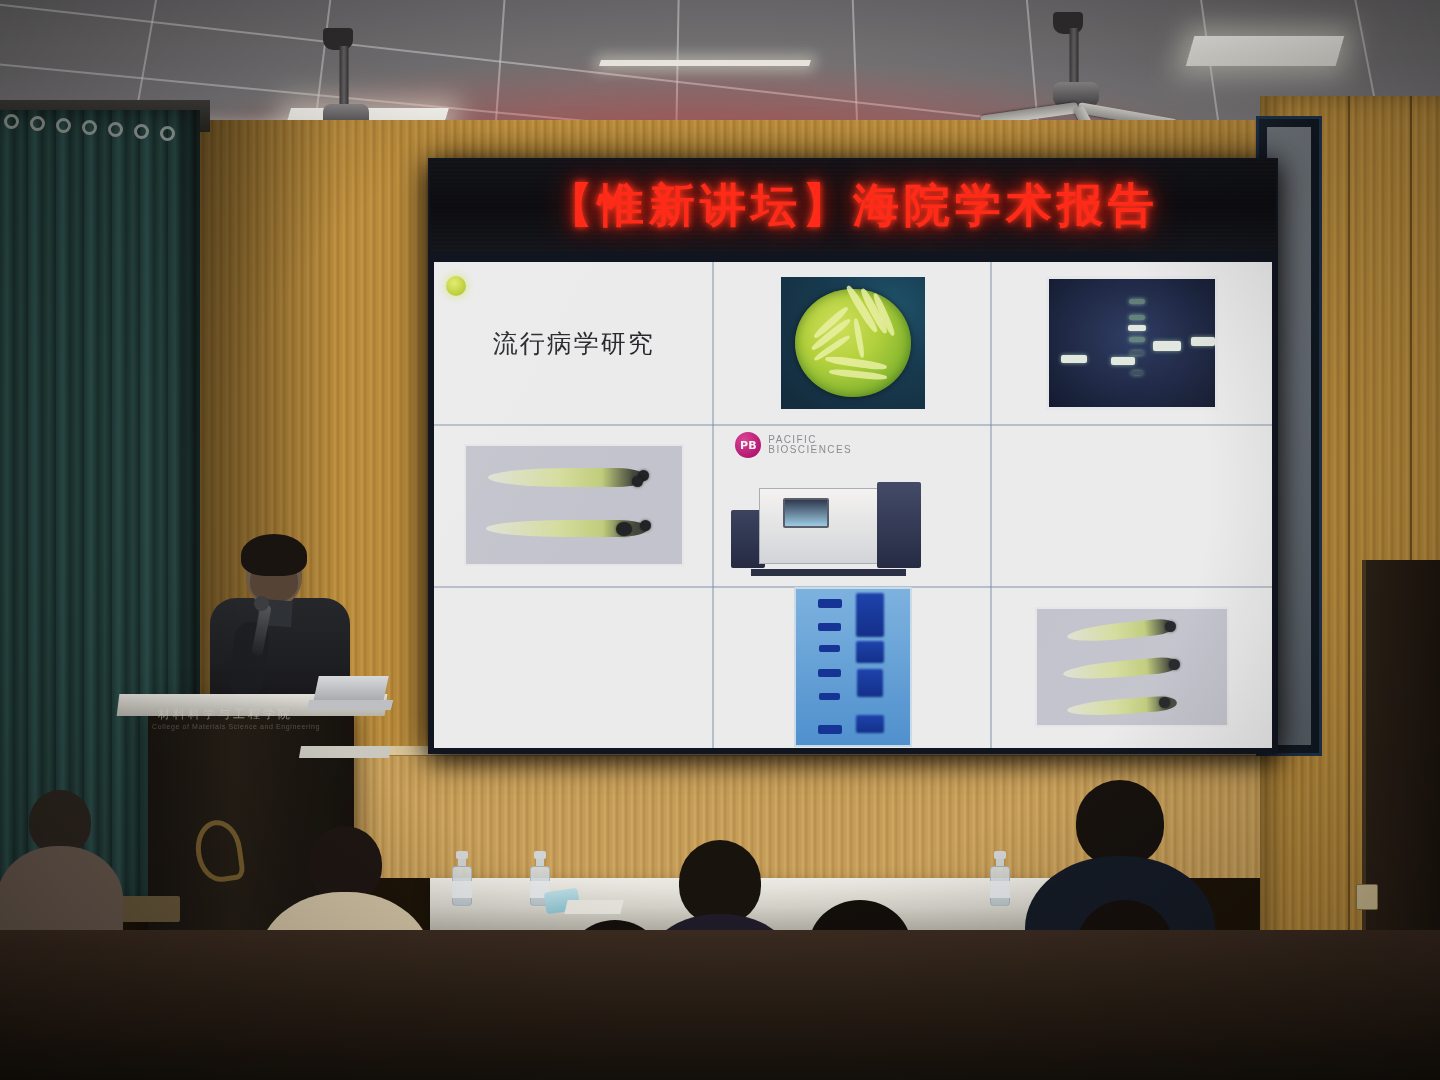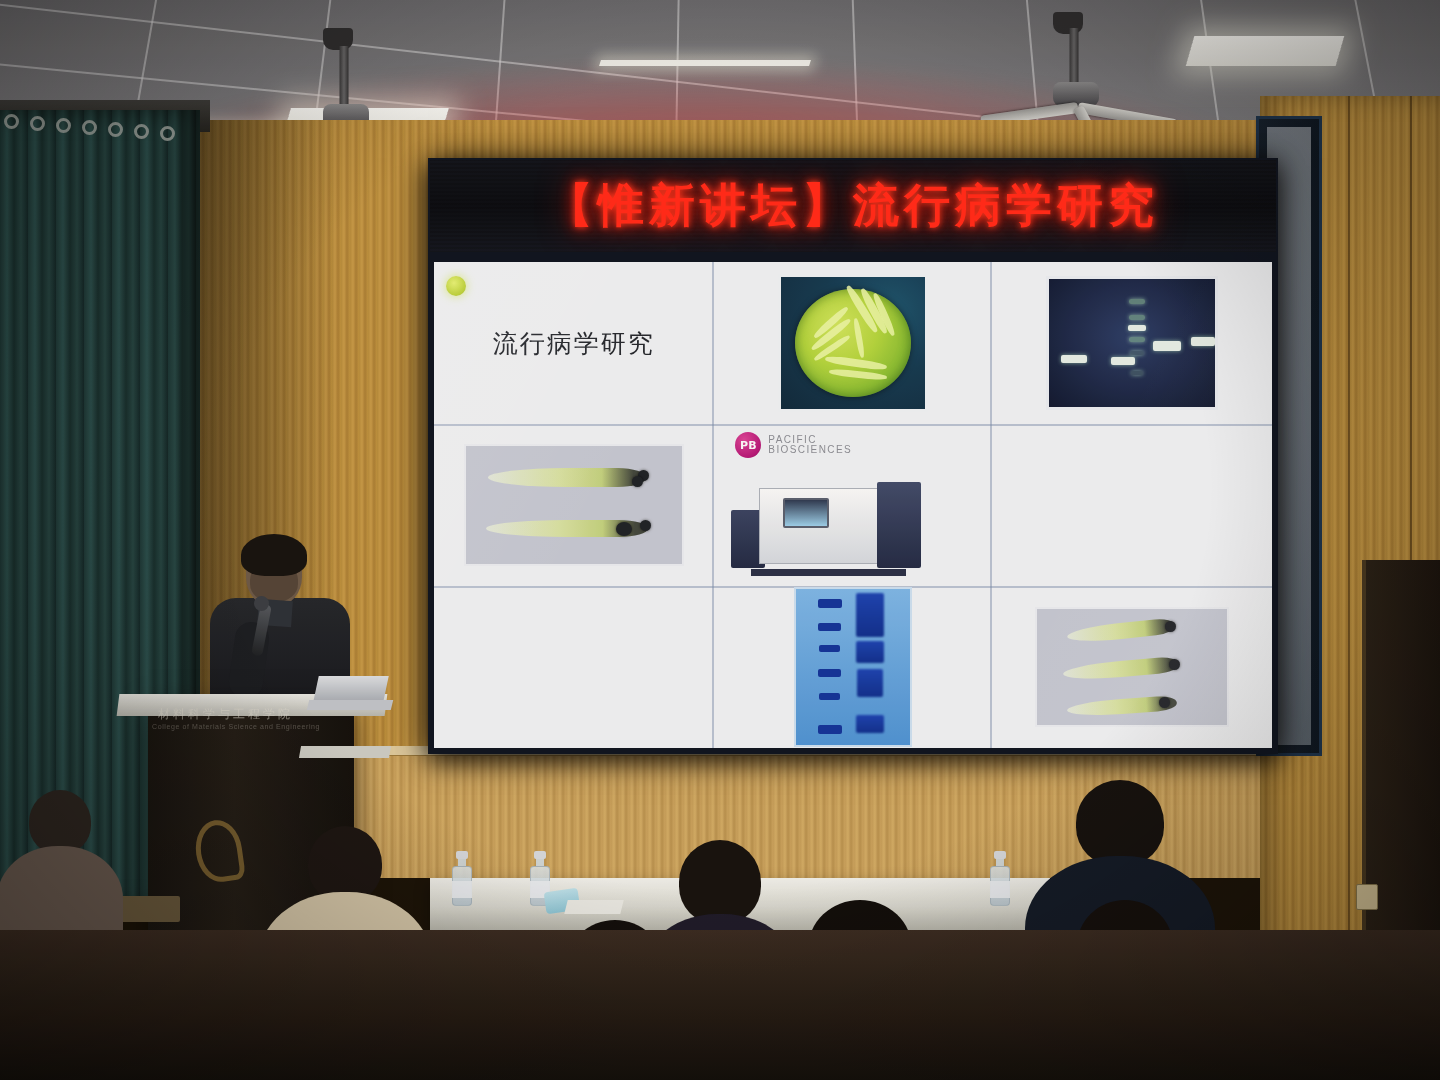--- a/index.html
+++ b/index.html
@@ -319,21 +319,21 @@
     <div class="ring" style="left:56px;top:6px;"></div>
     <div class="ring" style="left:82px;top:8px;"></div>
     <div class="ring" style="left:108px;top:10px;"></div>
     <div class="ring" style="left:134px;top:12px;"></div>
     <div class="ring" style="left:160px;top:14px;"></div>
   </div>
 
   <div class="screen-bezel"></div>
 
   <div class="led-banner">
-    <div class="led-text">【惟新讲坛】流行病学研究</div>
+    <div class="led-text">【惟新讲坛】海院学术报告</div>
   </div>
 
   <div class="slide">
 
     <div class="gridline-v" style="left:33.2%"></div>
     <div class="gridline-v" style="left:66.4%"></div>
     <div class="gridline-h" style="top:33.3%"></div>
     <div class="gridline-h" style="top:66.6%"></div>
 
     <div class="slide-cell">

